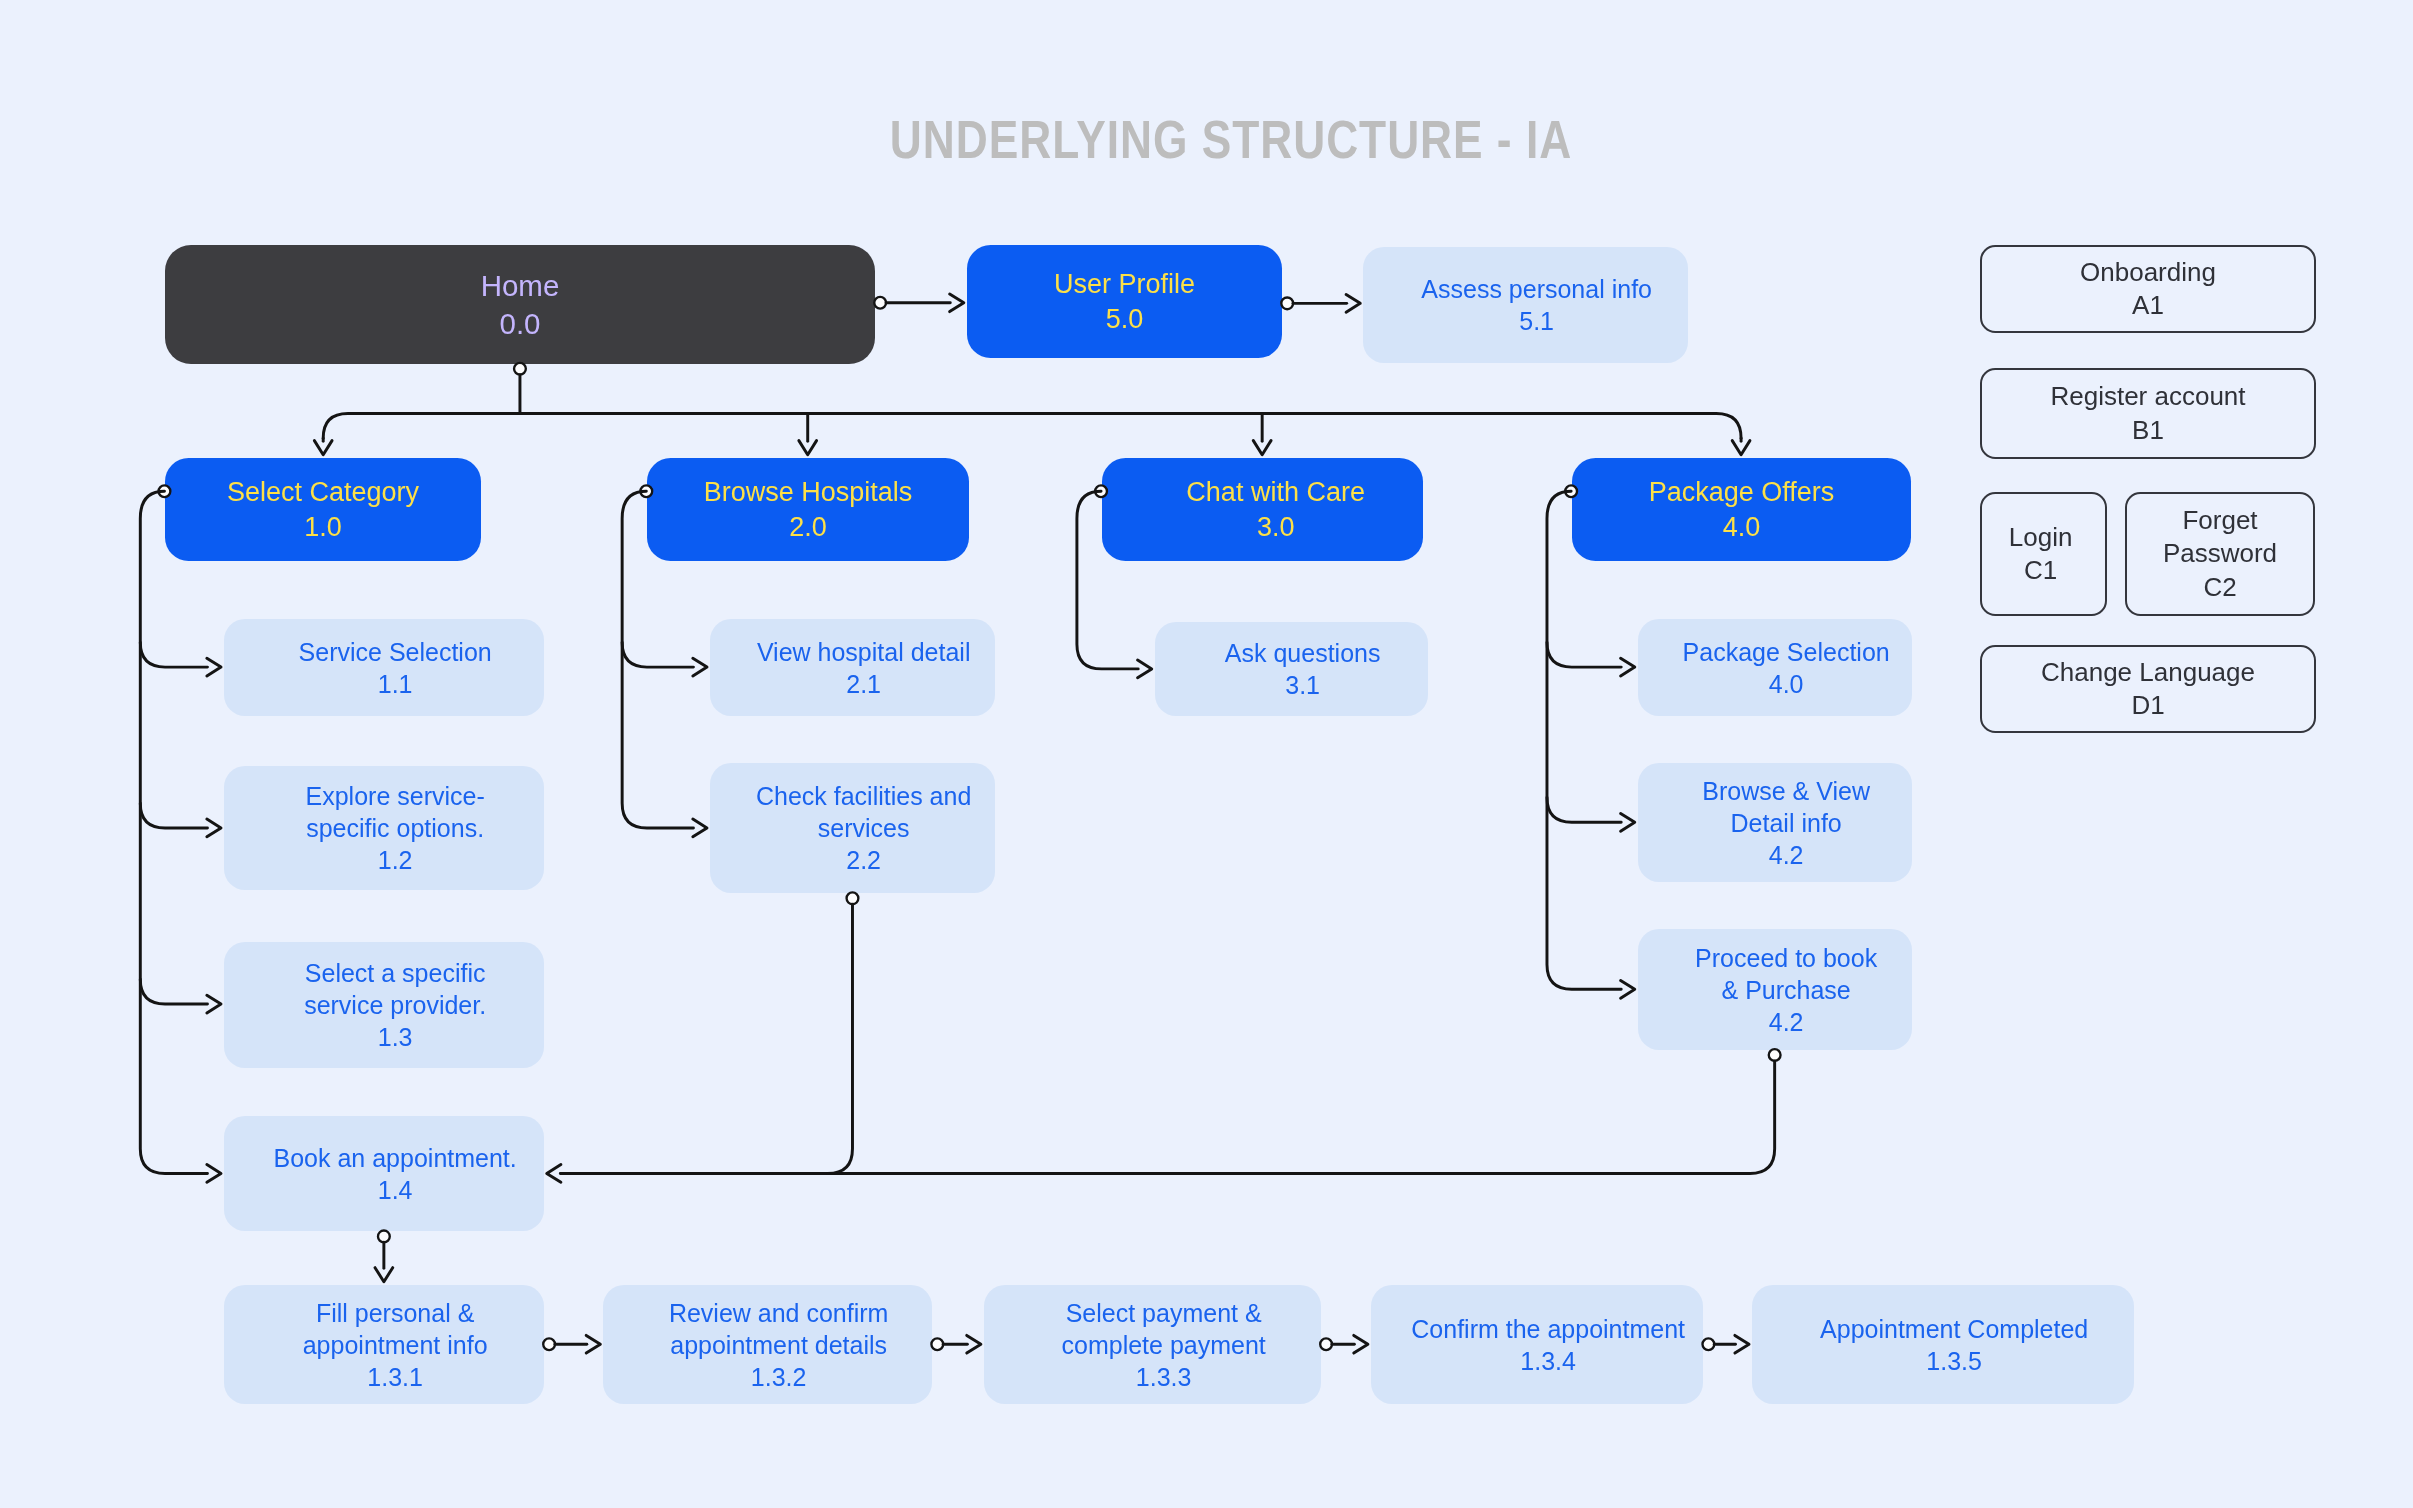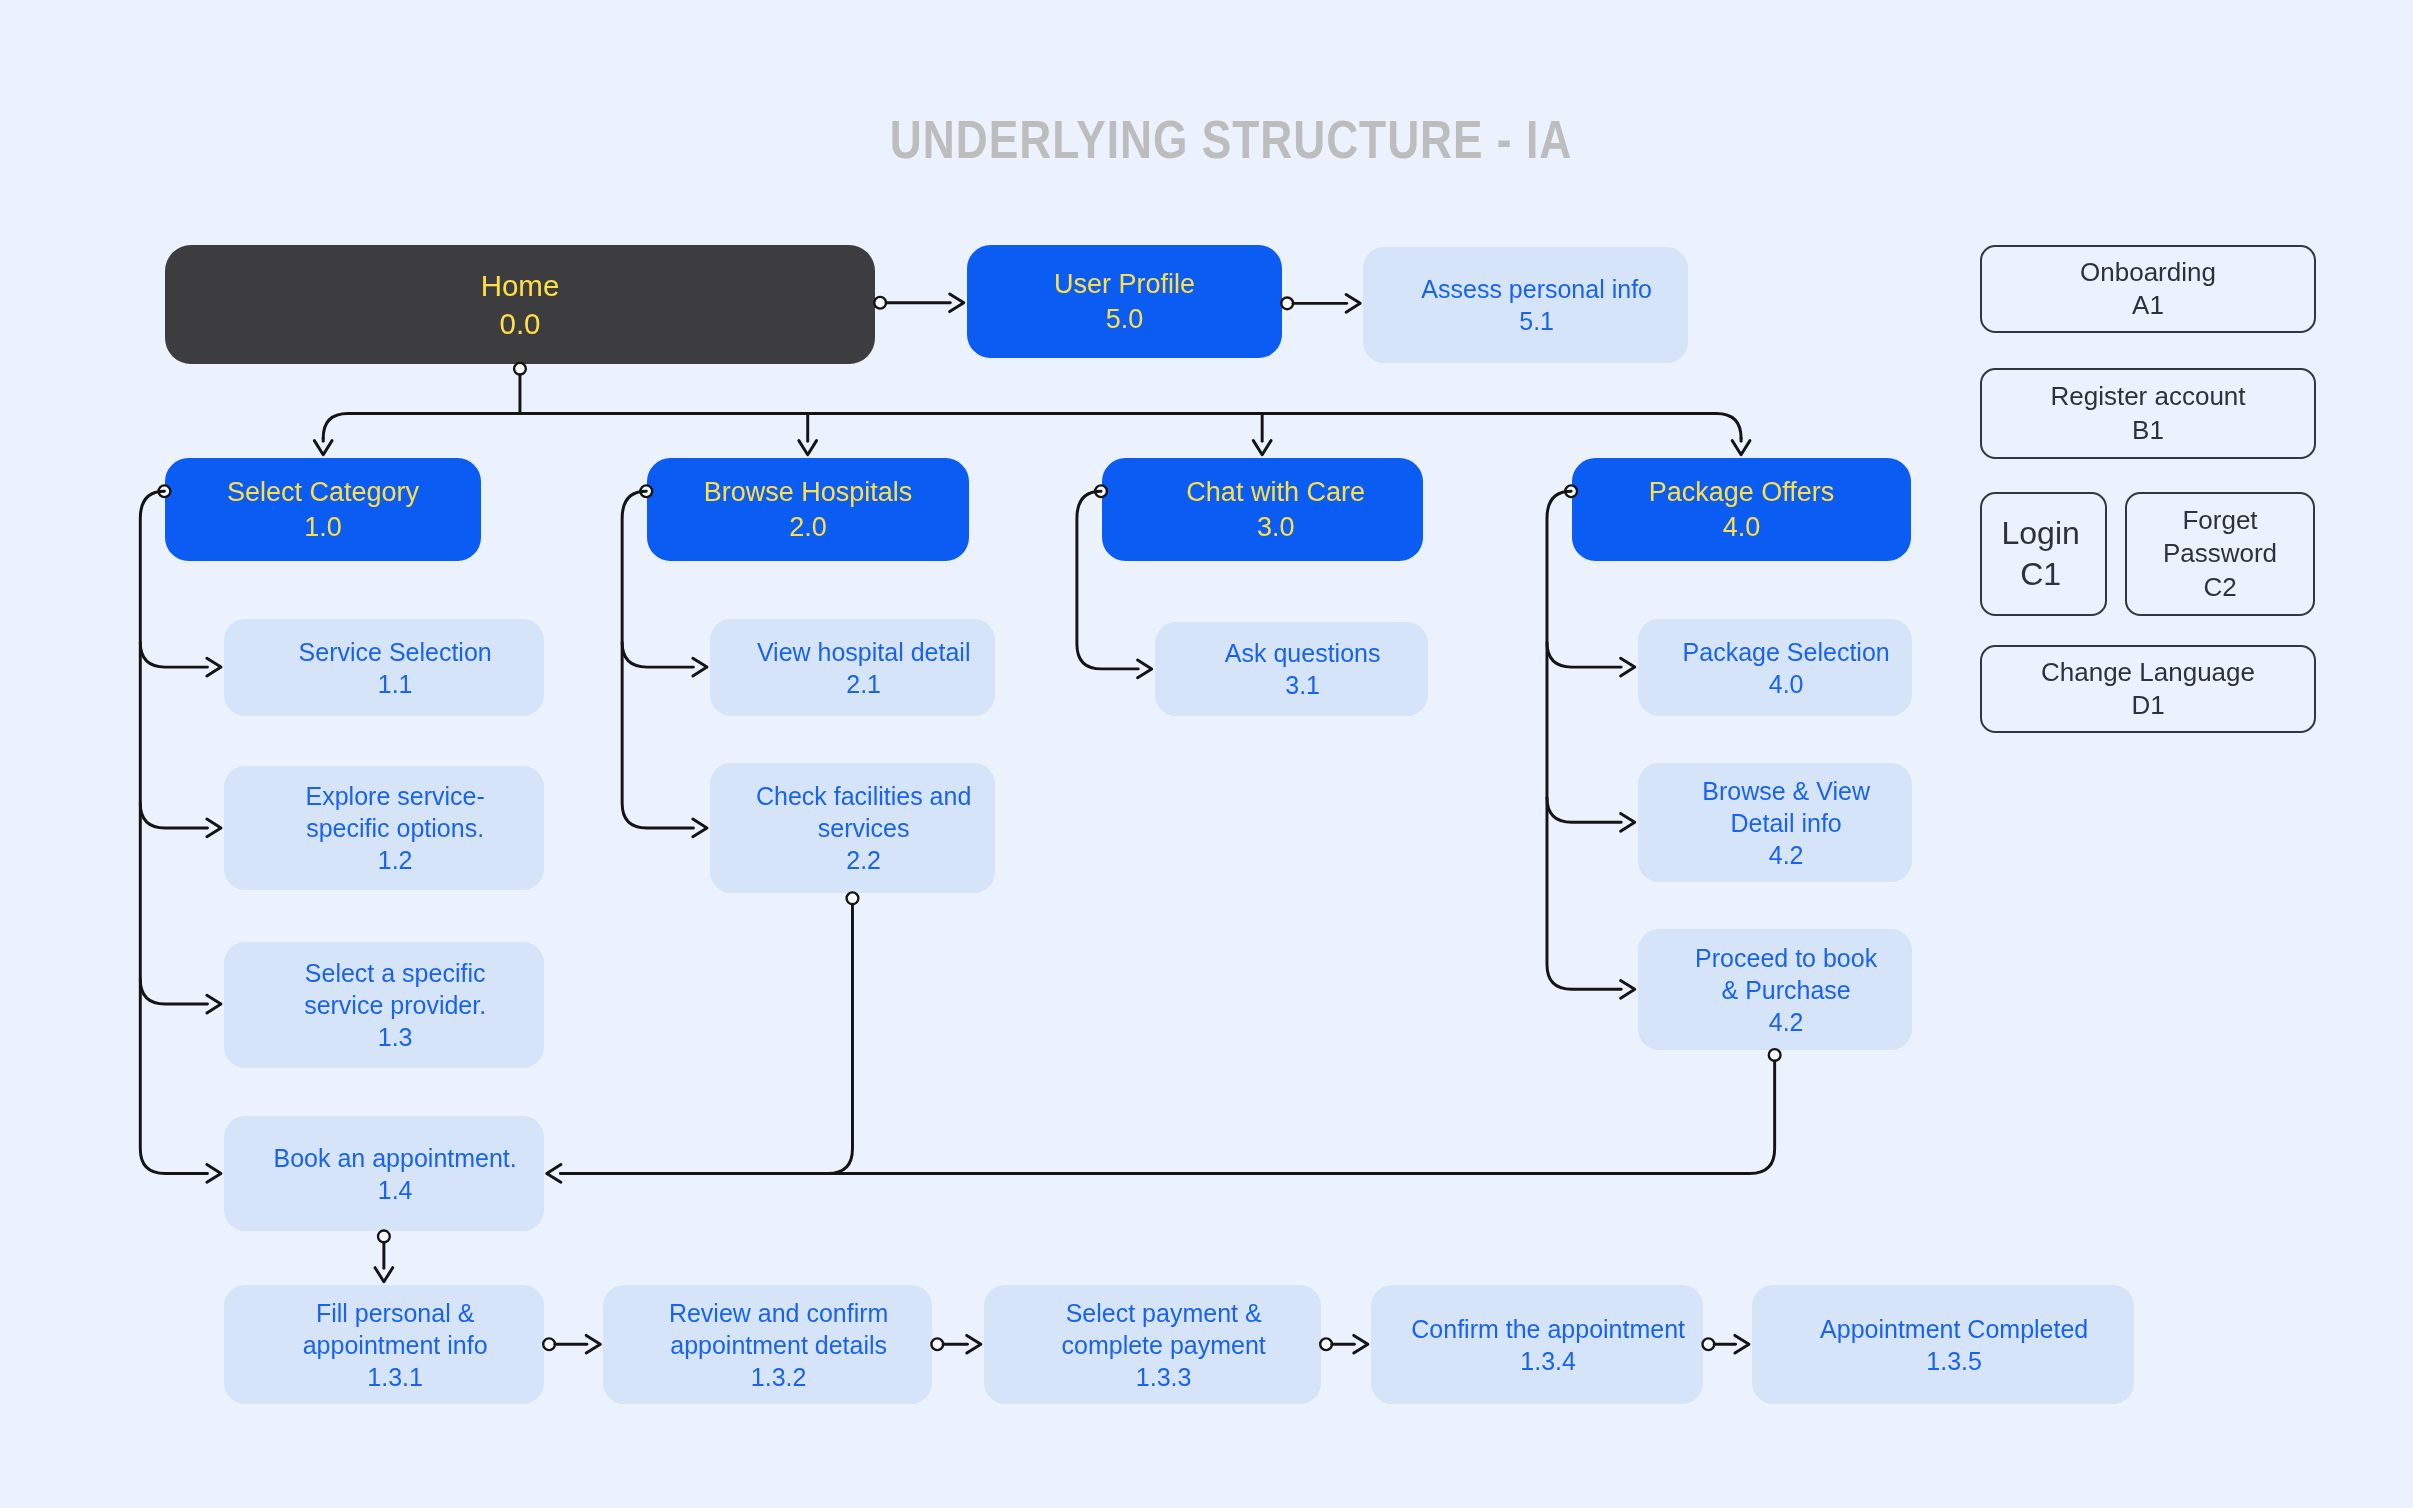--- a/index.html
+++ b/index.html
@@ -18,21 +18,21 @@
     color:#bdbdbd;white-space:nowrap;margin:0;
   }
   .node{
     position:absolute;
     display:flex;flex-direction:column;align-items:center;justify-content:center;
     text-align:center;line-height:1.28;box-sizing:border-box;
     padding:4.7px 17.7px;
   }
   .node .lbl{white-space:pre-line;}
   .node.primary{background:#0b5cf2;color:#fde047;border-radius:23.6px;}
-  .node.dark{background:#3d3d40;color:#fde047;border-radius:26px;text-align:center;}
+  .node.dark{background:#3d3d40;color:#c4b5fd;border-radius:26px;text-align:center;}
   .node.light{background:#d5e4f9;color:#1a63ee;border-radius:21px;padding-left:40px;}
   .node.outline{background:transparent;border:2.4px solid #34363d;color:#2f3138;border-radius:15.3px;}
   #edges{position:absolute;left:0;top:0;pointer-events:none;}
 </style>
 </head>
 <body>
 
 <div id="canvas">
   <h1 id="title">UNDERLYING STRUCTURE - IA</h1>
   <div id="nodes">
@@ -133,21 +133,21 @@
         <span class="code">1.3.5</span>
       </div>
       <div class="node outline" style="left: 1980px; top: 245px; width: 336px; height: 88px; font-size: 26px;">
         <span class="lbl">Onboarding</span>
         <span class="code">A1</span>
       </div>
       <div class="node outline" style="left: 1980px; top: 368px; width: 336px; height: 91px; font-size: 26px;">
         <span class="lbl">Register account</span>
         <span class="code">B1</span>
       </div>
-      <div class="node outline" style="left: 1980px; top: 492px; width: 127px; height: 124px; font-size: 32px; padding-left: 12px;">
+      <div class="node outline" style="left: 1980px; top: 492px; width: 127px; height: 124px; font-size: 26px; padding-left: 12px;">
         <span class="lbl">Login</span>
         <span class="code">C1</span>
       </div>
       <div class="node outline" style="left: 2125px; top: 492px; width: 190px; height: 124px; font-size: 26px;">
         <span class="lbl">Forget
 Password</span>
         <span class="code">C2</span>
       </div>
       <div class="node outline" style="left: 1980px; top: 645px; width: 336px; height: 88px; font-size: 26px;">
         <span class="lbl">Change Language</span>

